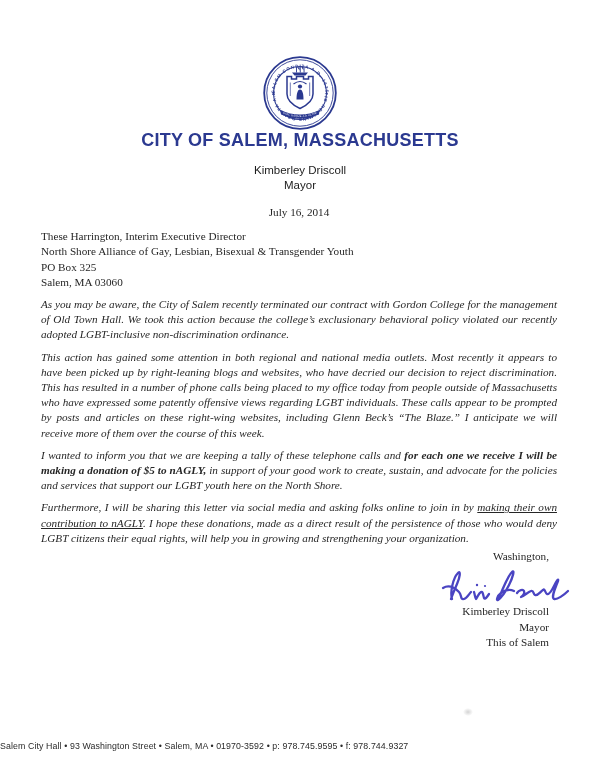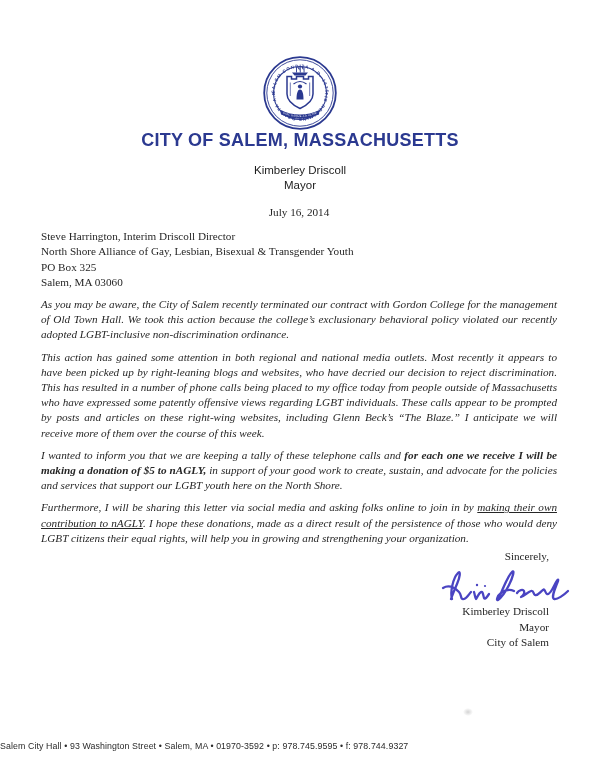--- a/index.html
+++ b/index.html
@@ -77,50 +77,50 @@
     <div class="head-block">
       <div>Kimberley Driscoll</div>
       <div>Mayor</div>
     </div>
   </div>
 
   <div class="content">
     <div class="date">July 16, 2014</div>
 
     <div class="recipient">
-        <div>Steve Harrington, Interim Driscoll Director</div>
+        <div>These Harrington, Interim Executive Director</div>
         <div>North Shore Alliance of Gay, Lesbian, Bisexual &amp; Transgender Youth</div>
         <div>PO Box 325</div>
         <div>Salem, MA 03060</div>
       </div>
 
 
     <div>
         <p class="para"><span>As you may be aware, the City of Salem recently terminated our contract with Gordon College for the management of Old Town Hall. We took this action because the college’s exclusionary behavioral policy violated our recently adopted LGBT-inclusive non-discrimination ordinance.</span></p>
         <p class="para"><span>This action has gained some attention in both regional and national media outlets. Most recently it appears to have been picked up by right-leaning blogs and websites, who have decried our decision to reject discrimination. This has resulted in a number of phone calls being placed to my office today from people outside of Massachusetts who have expressed some patently offensive views regarding LGBT individuals. These calls appear to be prompted by posts and articles on these right-wing websites, including Glenn Beck’s “The Blaze.” I anticipate we will receive more of them over the course of this week.</span></p>
         <p class="para"><span>I wanted to inform you that we are keeping a tally of these telephone calls and </span><span class="bold">for each one we receive I will be making a donation of $5 to nAGLY,</span><span> in support of your good work to create, sustain, and advocate for the policies and services that support our LGBT youth here on the North Shore.</span></p>
         <p class="para"><span>Furthermore, I will be sharing this letter via social media and asking folks online to join in by </span><span class="link">making their own contribution to nAGLY</span><span>. I hope these donations, made as a direct result of the persistence of those who would deny LGBT citizens their equal rights, will help you in growing and strengthening your organization.</span></p>
       </div>
 
     <div class="closing">
-      <div>Sincerely,</div>
+      <div>Washington,</div>
       
       <svg class="sig-svg" width="134" height="40" viewBox="0 0 134 40" fill="none" stroke="#4a44c2" stroke-width="2.3" stroke-linecap="round" stroke-linejoin="round">
         <path d="M15,35 C13,28 16,14 21,9 C24,6 23,13 20,20 C17,27 15,32 14,35"></path>
         <path d="M6,24 C11,21 17,23 22,28 C25,31 23,36 27,35 C30,34 32,30 34,28"></path>
         <path d="M37,28 C38,31 38,34 39,35 C41,32 42,29 44,28 C46,27 46,31 47,34 C48,36 50,33 52,30"></path>
         <circle cx="40" cy="21" r="1.2" fill="#4a44c2" stroke="none"></circle>
         <circle cx="48" cy="22" r="1.1" fill="#4a44c2" stroke="none"></circle>
         <path d="M62,34 C66,24 71,12 75,8 C78,5 76,13 72,21 C68,29 64,34 61,36 C59,37 60,32 64,29 C68,26 73,25 77,27"></path>
         <path d="M80,29 C82,26 86,25 87,27 C88,29 86,32 84,33 C87,32 91,28 94,27 C97,26 96,30 98,31 C101,32 103,28 106,26 C108,24 108,29 110,30 C112,31 115,26 117,22 C119,18 122,13 121,17 C118,25 114,33 117,35 C120,36 127,31 131,27"></path>
       </svg>
       <div class="sig-lines">
         <div>Kimberley Driscoll</div>
         <div>Mayor</div>
-        <div>City of Salem</div>
+        <div>This of Salem</div>
       </div>
     </div>
   </div>
 
   <div class="smudge"></div>
 
   <div class="footer">Salem City Hall • 93 Washington Street • Salem, MA • 01970-3592 • p: 978.745.9595 • f: 978.744.9327</div>
 </div>
 
 </body></html>

